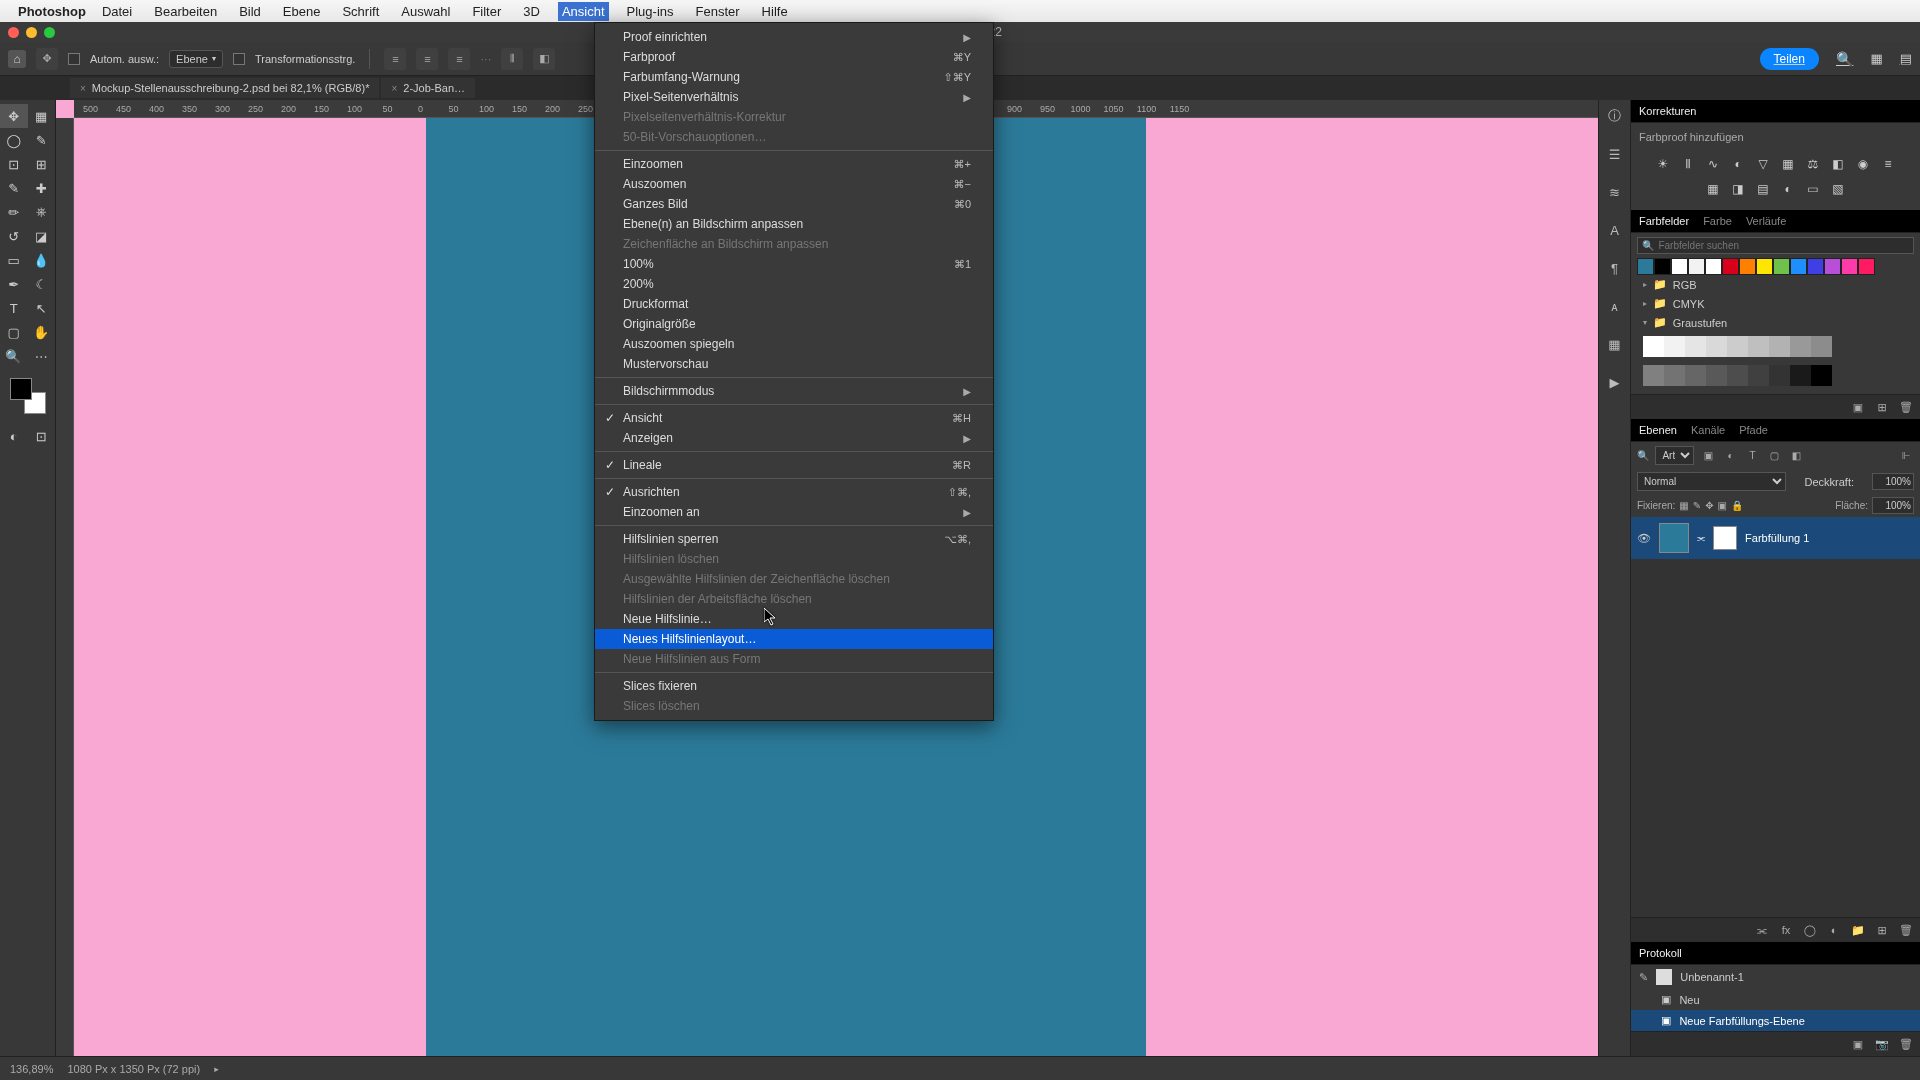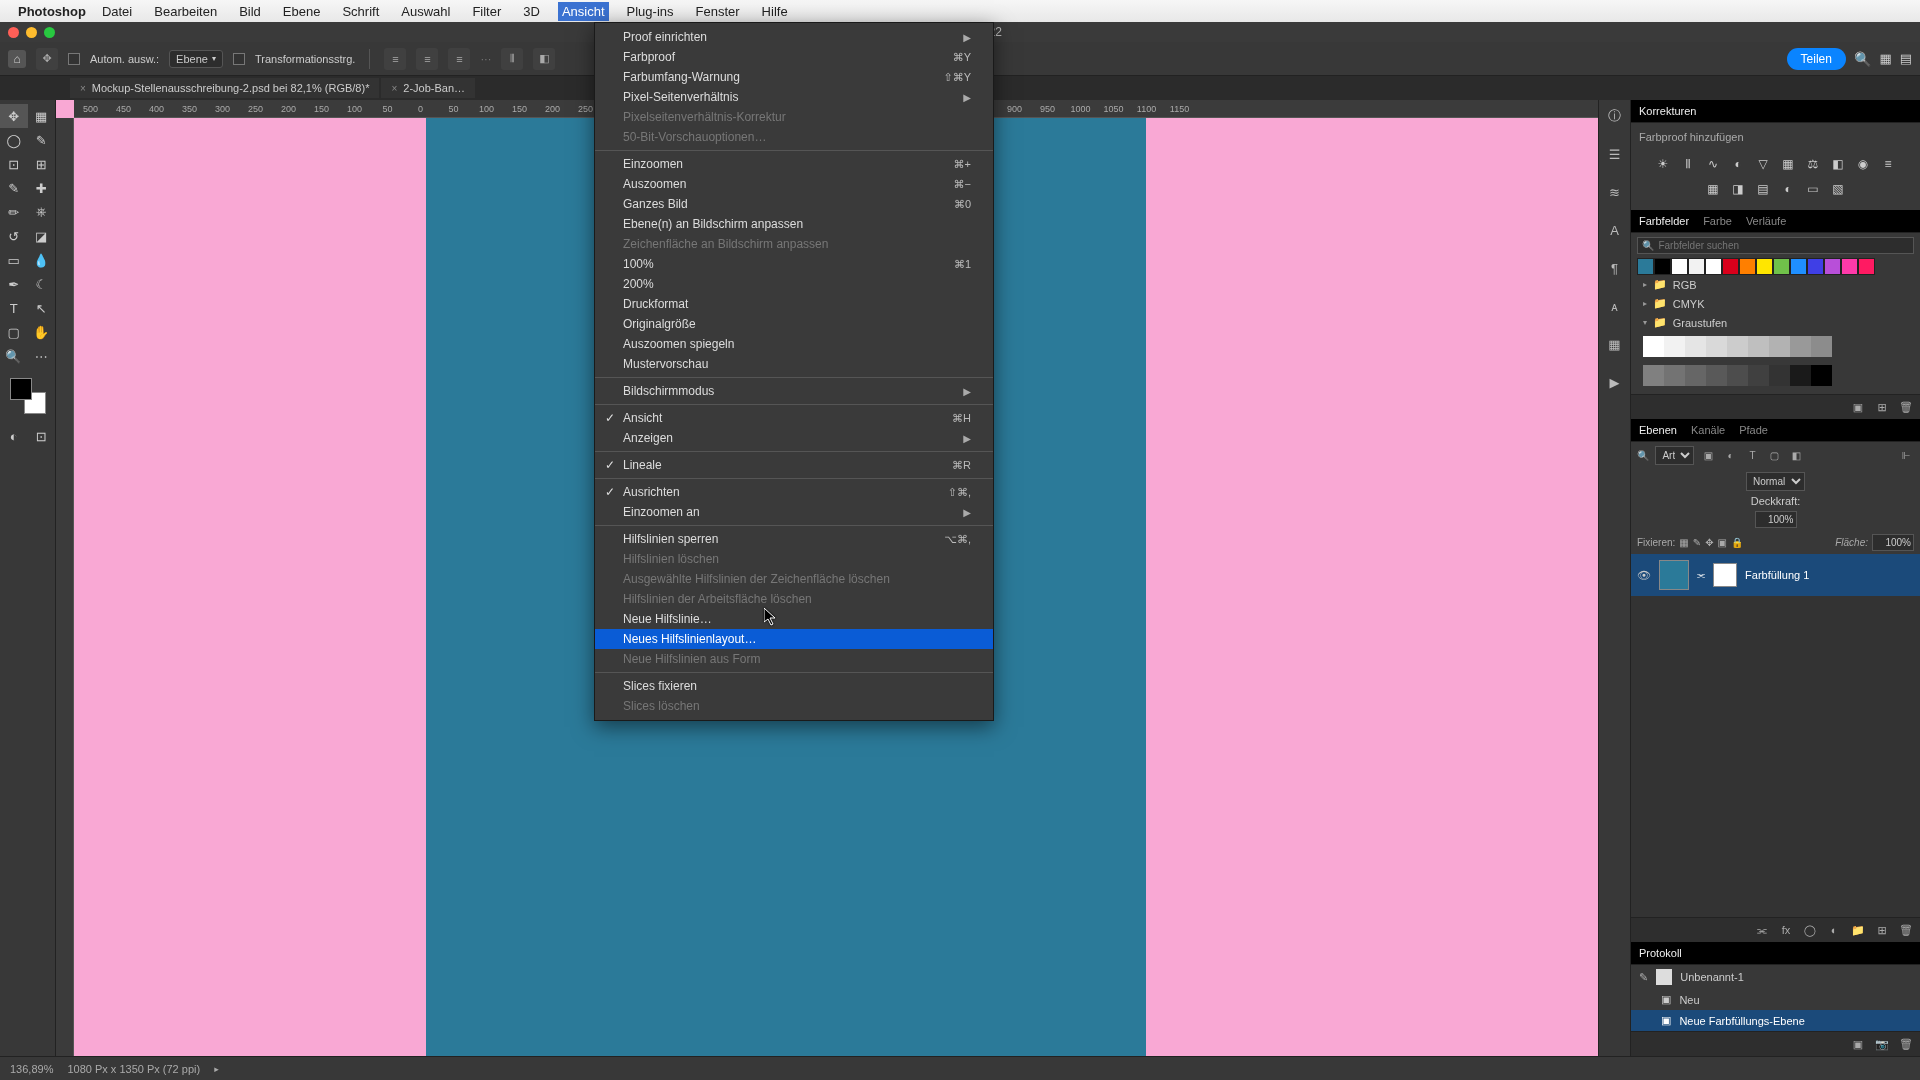--- a/index.html
+++ b/index.html
@@ -20,21 +20,21 @@
 .win-title { flex: 1; text-align: center; font-size: 12px; }
 
 
 .optbar { height: 34px; background: #383838; border-bottom: 1px solid #222; display: flex; align-items: center; padding: 0 8px; gap: 10px; color: #ccc; font-size: 11px; }
 .optbar .homeicon { width:18px;height:18px;background:#555;border-radius:3px;display:flex;align-items:center;justify-content:center;color:#ccc;font-size:12px; }
 .optbar .sel { display:flex;align-items:center;gap:4px;padding:2px 6px;background:#2d2d2d;border:1px solid #555;border-radius:3px; }
 .optbar .chk { width:12px;height:12px;border:1px solid #777;background:#333; }
 .optbar .sep { width:1px;height:20px;background:#555; margin:0 4px;}
 .optbar .iconbtn { width:22px;height:22px;display:flex;align-items:center;justify-content:center;background:#404040;border-radius:3px;color:#aaa;font-size:11px; }
 .teilen { background:#0a84ff;color:#fff;padding:4px 14px;border-radius:12px;font-size:12px;font-weight:500; }
-.right-icons { margin-left:auto; display:flex; gap:8px; align-items:center; }
+.right-icons { margin-left:auto; display:flex; gap:17px; align-items:center;text-decoration:underline; }
 
 
 .doctabs { height: 24px; background: #2b2b2b; display:flex; align-items:center; padding-left: 70px; font-size: 11px; color:#ccc; }
 .doctab { padding: 4px 10px; background:#333; margin-right:2px; display:flex; align-items:center; gap:6px; }
 .doctab .x { color:#888; font-size:10px; }
 
 
 .main { position:absolute; left:0; top:100px; right:0; bottom:24px; display:flex; }
 .toolbar { width:56px; background:#383838; border-right:1px solid #222; display:flex; flex-direction:column; padding:4px 0; }
 .toolrow { display:flex; }
@@ -65,21 +65,21 @@
 .swgroup { display:flex; align-items:center; gap:6px; padding:3px 6px; color:#ccc; cursor:default; }
 .swgroup .arr { font-size:8px; color:#999; }
 .swgroup .folder { color:#bbb; font-size:11px; }
 .grayrow { display:flex; padding:4px 6px; }
 .gray { width:21px;height:21px; }
 
 .layers-section { flex:1; display:flex; flex-direction:column; min-height:0; }
 .layer-opts { display:flex; align-items:center; gap:6px; padding:4px 6px; font-size:10px; }
 .layer-opts select { background:#2d2d2d;color:#ccc;border:1px solid #555;font-size:10px;padding:2px; }
 .layer-opts .tiny { width:16px;height:16px;display:flex;align-items:center;justify-content:center;color:#aaa;font-size:10px; }
-.blend-row { display:flex; gap:4px; padding:3px 6px; align-items:center;flex-direction:column; }
+.blend-row { display:flex; gap:18px; padding:3px 6px; align-items:center; }
 .blend-row select { flex:1; background:#2d2d2d;color:#ccc;border:1px solid #555;font-size:10px;padding:2px; }
 .blend-row input { width:42px; background:#2d2d2d;color:#ccc;border:1px solid #555;font-size:10px;padding:2px; text-align:right; }
 .lock-row { display:flex; gap:4px; padding:3px 6px; align-items:center; font-size:10px; color:#aaa; }
 .layer-list { flex:1; overflow:auto; background:#333; }
 .layer-item { display:flex; align-items:center; gap:8px; padding:6px; background:#1b4a7a; color:#fff; }
 .layer-item .eye { width:14px; color:#ccc; }
 .layer-item .thumb { width:30px;height:30px;background:#2b7a99;border:1px solid #888; }
 .layer-item .mask { width:24px;height:24px;background:#fff;border:1px solid #888; }
 .panel-footer { display:flex; gap:8px; padding:4px 6px; justify-content:flex-end; background:#2e2e2e; border-top:1px solid #222; }
 .panel-footer .fi { width:16px;height:16px;color:#aaa;font-size:11px;display:flex;align-items:center;justify-content:center; }
@@ -391,21 +391,21 @@
         <span>Deckkraft:</span>
         <input value="100%" style="">
       </div>
       <div class="lock-row">
         <span>Fixieren:</span>
         <span class="tiny">▦</span>
         <span class="tiny">✎</span>
         <span class="tiny">✥</span>
         <span class="tiny">▣</span>
         <span class="tiny">🔒</span>
-        <span style="margin-left:auto;font-style:italic;">Fläche:</span>
+        <span style="margin-left:auto;">Fläche:</span>
         <input style="width: 42px; background: rgb(45, 45, 45); color: rgb(204, 204, 204); border: 1px solid rgb(85, 85, 85); font-size: 10px; padding: 2px; text-align: right;" value="100%">
       </div>
       <div class="layer-list">
         <div class="layer-item">
           <span class="eye">👁</span>
           <div class="thumb"></div>
           <span style="font-size:9px;">⫘</span>
           <div class="mask"></div>
           <span>Farbfüllung 1</span>
         </div>

